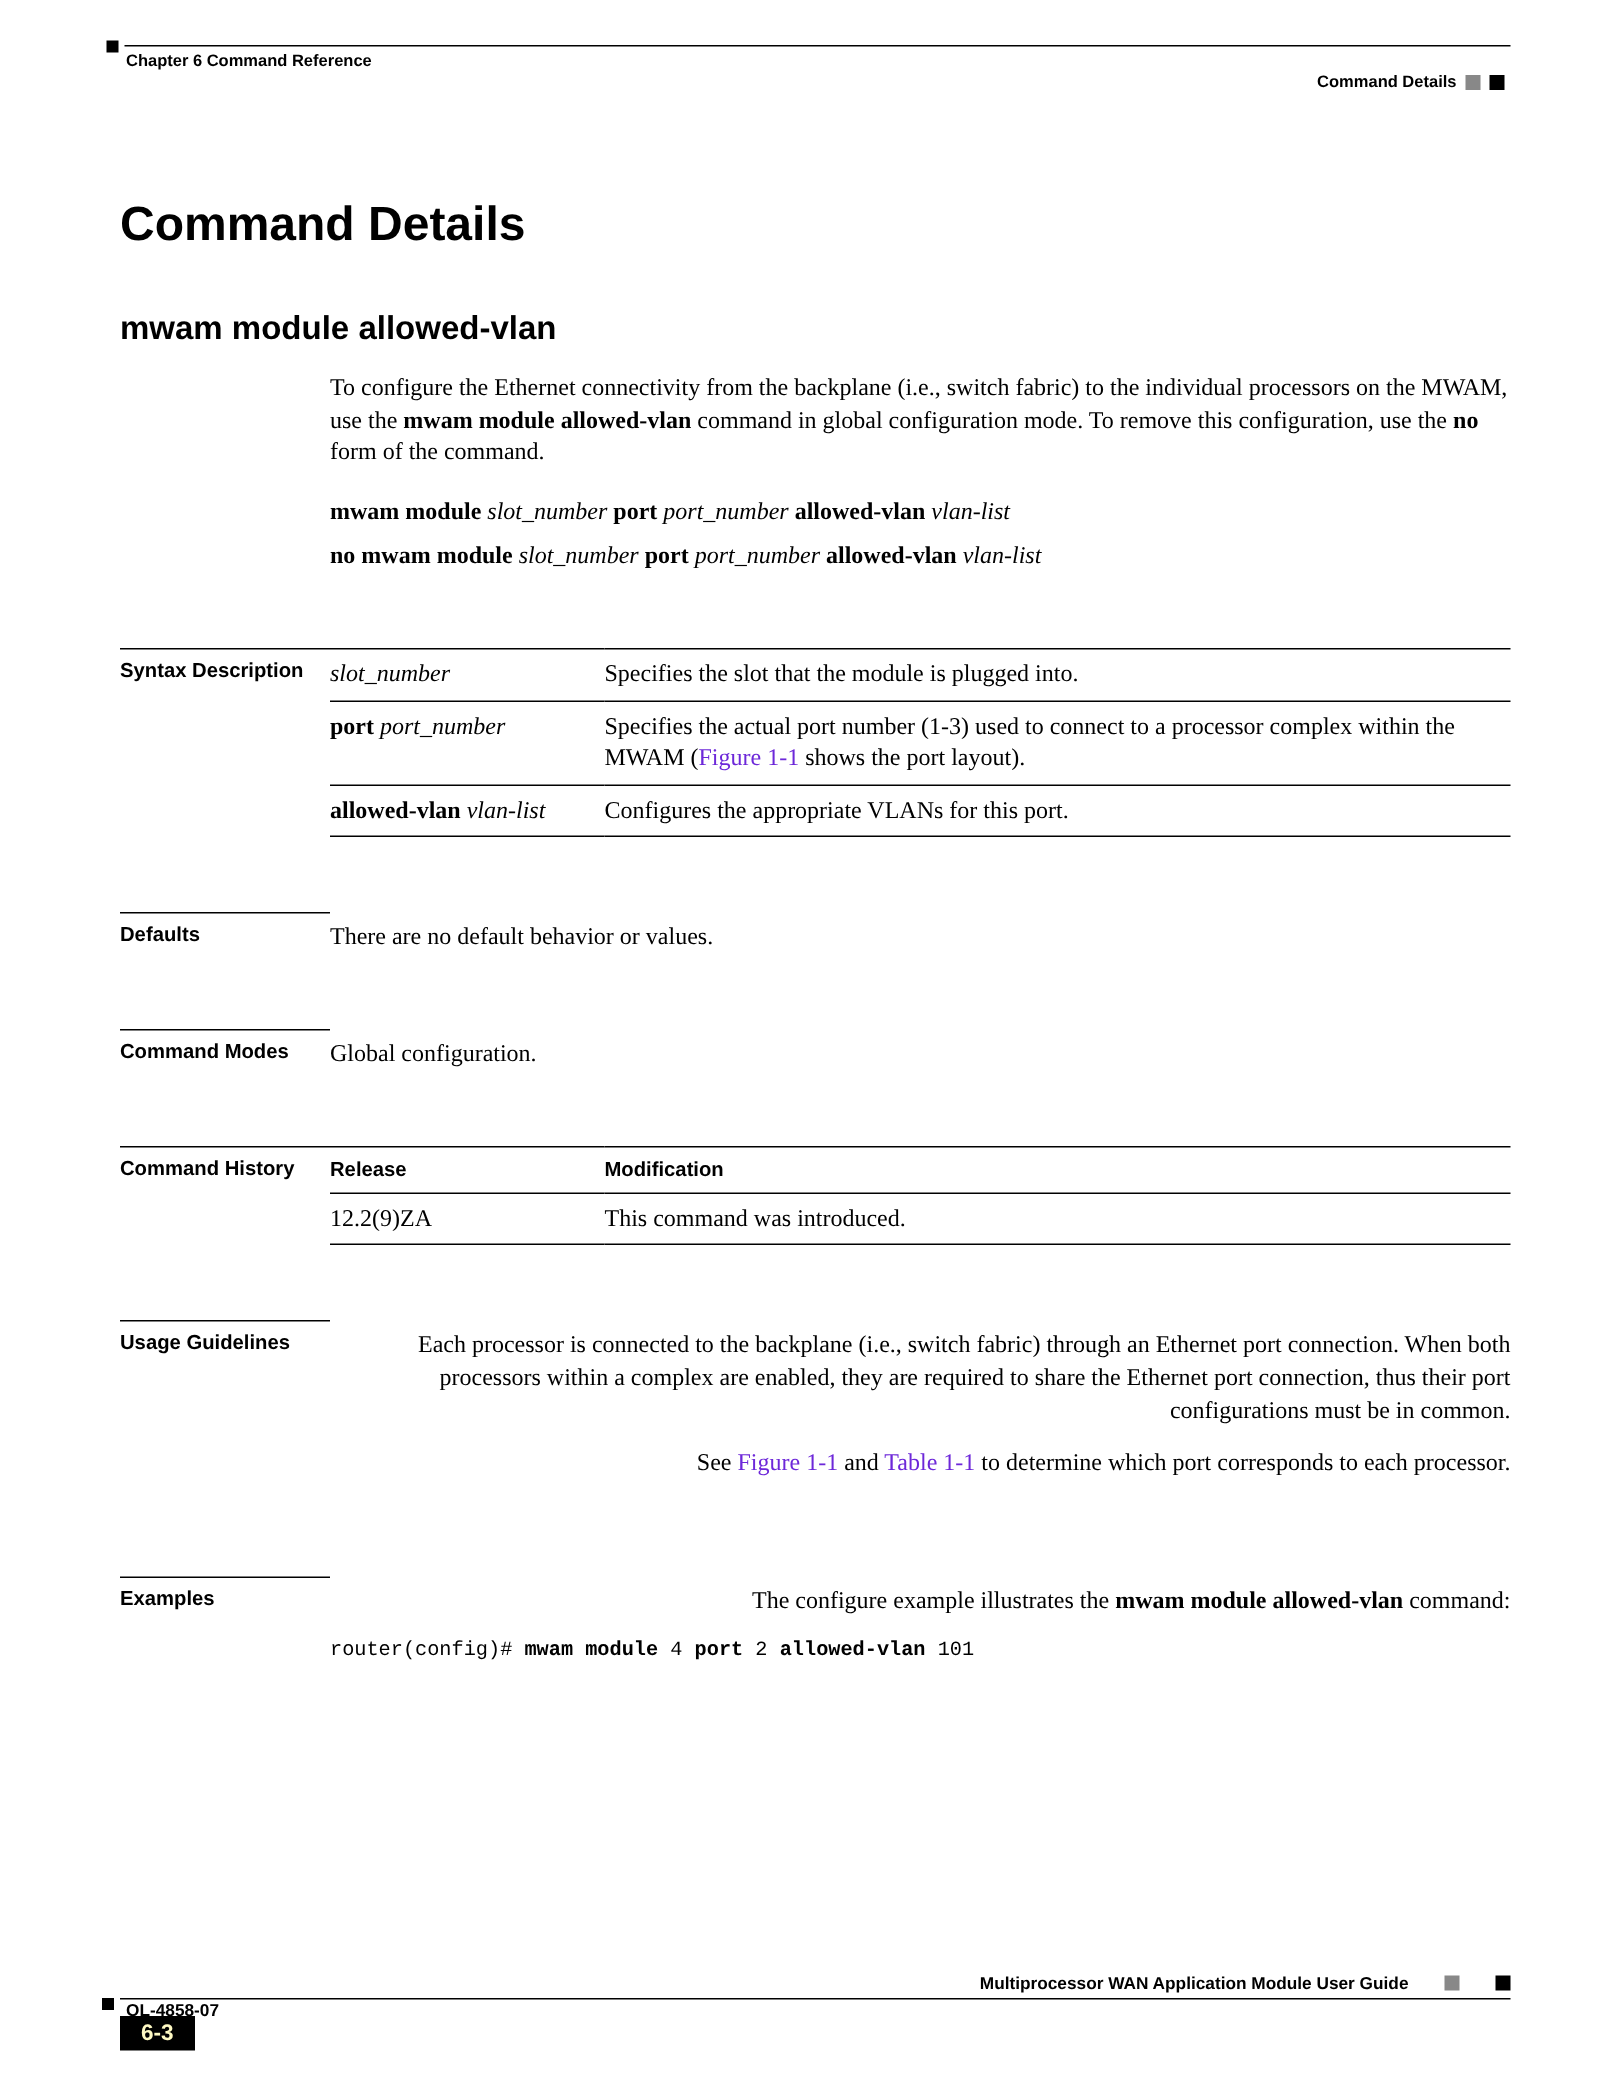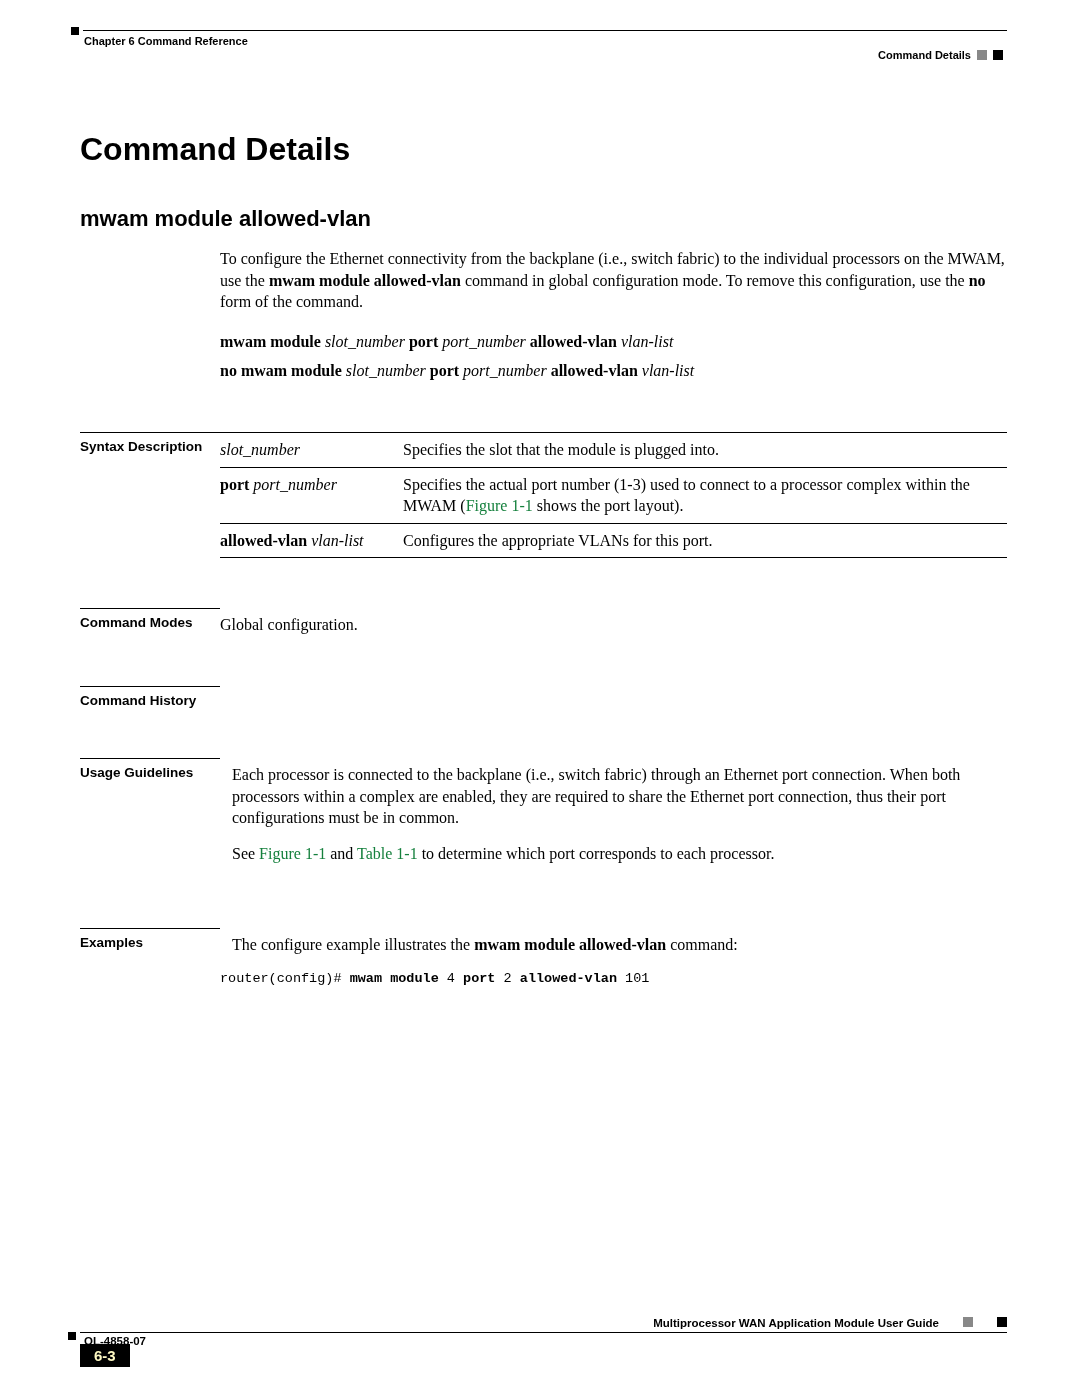--- a/index.html
+++ b/index.html
@@ -115,22 +115,22 @@
     font-family: Arial, Helvetica, sans-serif;
     font-weight: bold;
     font-size: 13.5px;
   }
   table.desc-table tbody tr:last-child td {
     border-bottom: 1.5px solid #000;
   }
   table.desc-table.simple tbody tr:first-child td {
     border-top: 1.5px solid #000;
   }
-  .link { color: #15803d; }
-  .para { margin: 0 0 14px 12px; }
+  .link { color: #6d28d9; }
+  .para { margin: 0 0 14px 12px; text-align: right; }
   pre.code {
     font-family: "Courier New", monospace;
     font-size: 13.5px;
     margin: 10px 0 0 0;
     white-space: pre;
   }
   pre.code .b { font-weight: bold; }
   .footer {
     position: absolute;
     left: 80px;
@@ -230,28 +230,48 @@
           </tr>
           <tr>
             <td><span class="bold">allowed-vlan</span><span class="italic"> vlan-list</span></td>
             <td>Configures the appropriate VLANs for this port.</td>
           </tr>
         </tbody>
       </table>
     </div>
   </div>
 
+  <div class="section">
+    <div class="section-label">Defaults</div>
+    <div class="section-content" style="padding-top:6px;">There are no default behavior or values.</div>
+  </div>
 
   <div class="section">
     <div class="section-label">Command Modes</div>
     <div class="section-content" style="padding-top:6px;">Global configuration.</div>
   </div>
 
   <div class="section">
     <div class="section-label">Command History</div>
+    <div class="section-content">
+      <table class="desc-table">
+        <thead>
+          <tr>
+            <th style="width:175px;">Release</th>
+            <th>Modification</th>
+          </tr>
+        </thead>
+        <tbody>
+          <tr>
+            <td>12.2(9)ZA</td>
+            <td>This command was introduced.</td>
+          </tr>
+        </tbody>
+      </table>
+    </div>
   </div>
 
   <div class="section">
     <div class="section-label">Usage Guidelines</div>
     <div class="section-content" style="padding-top:6px;">
       <p class="para">Each processor is connected to the backplane (i.e., switch fabric) through an Ethernet port connection. When both processors within a complex are enabled, they are required to share the Ethernet port connection, thus their port configurations must be in common.</p>
       <p class="para">
         <span>See </span><span class="link">Figure 1-1</span><span> and </span><span class="link">Table 1-1</span><span> to determine which port corresponds to each processor.</span>
       </p>
     </div>

